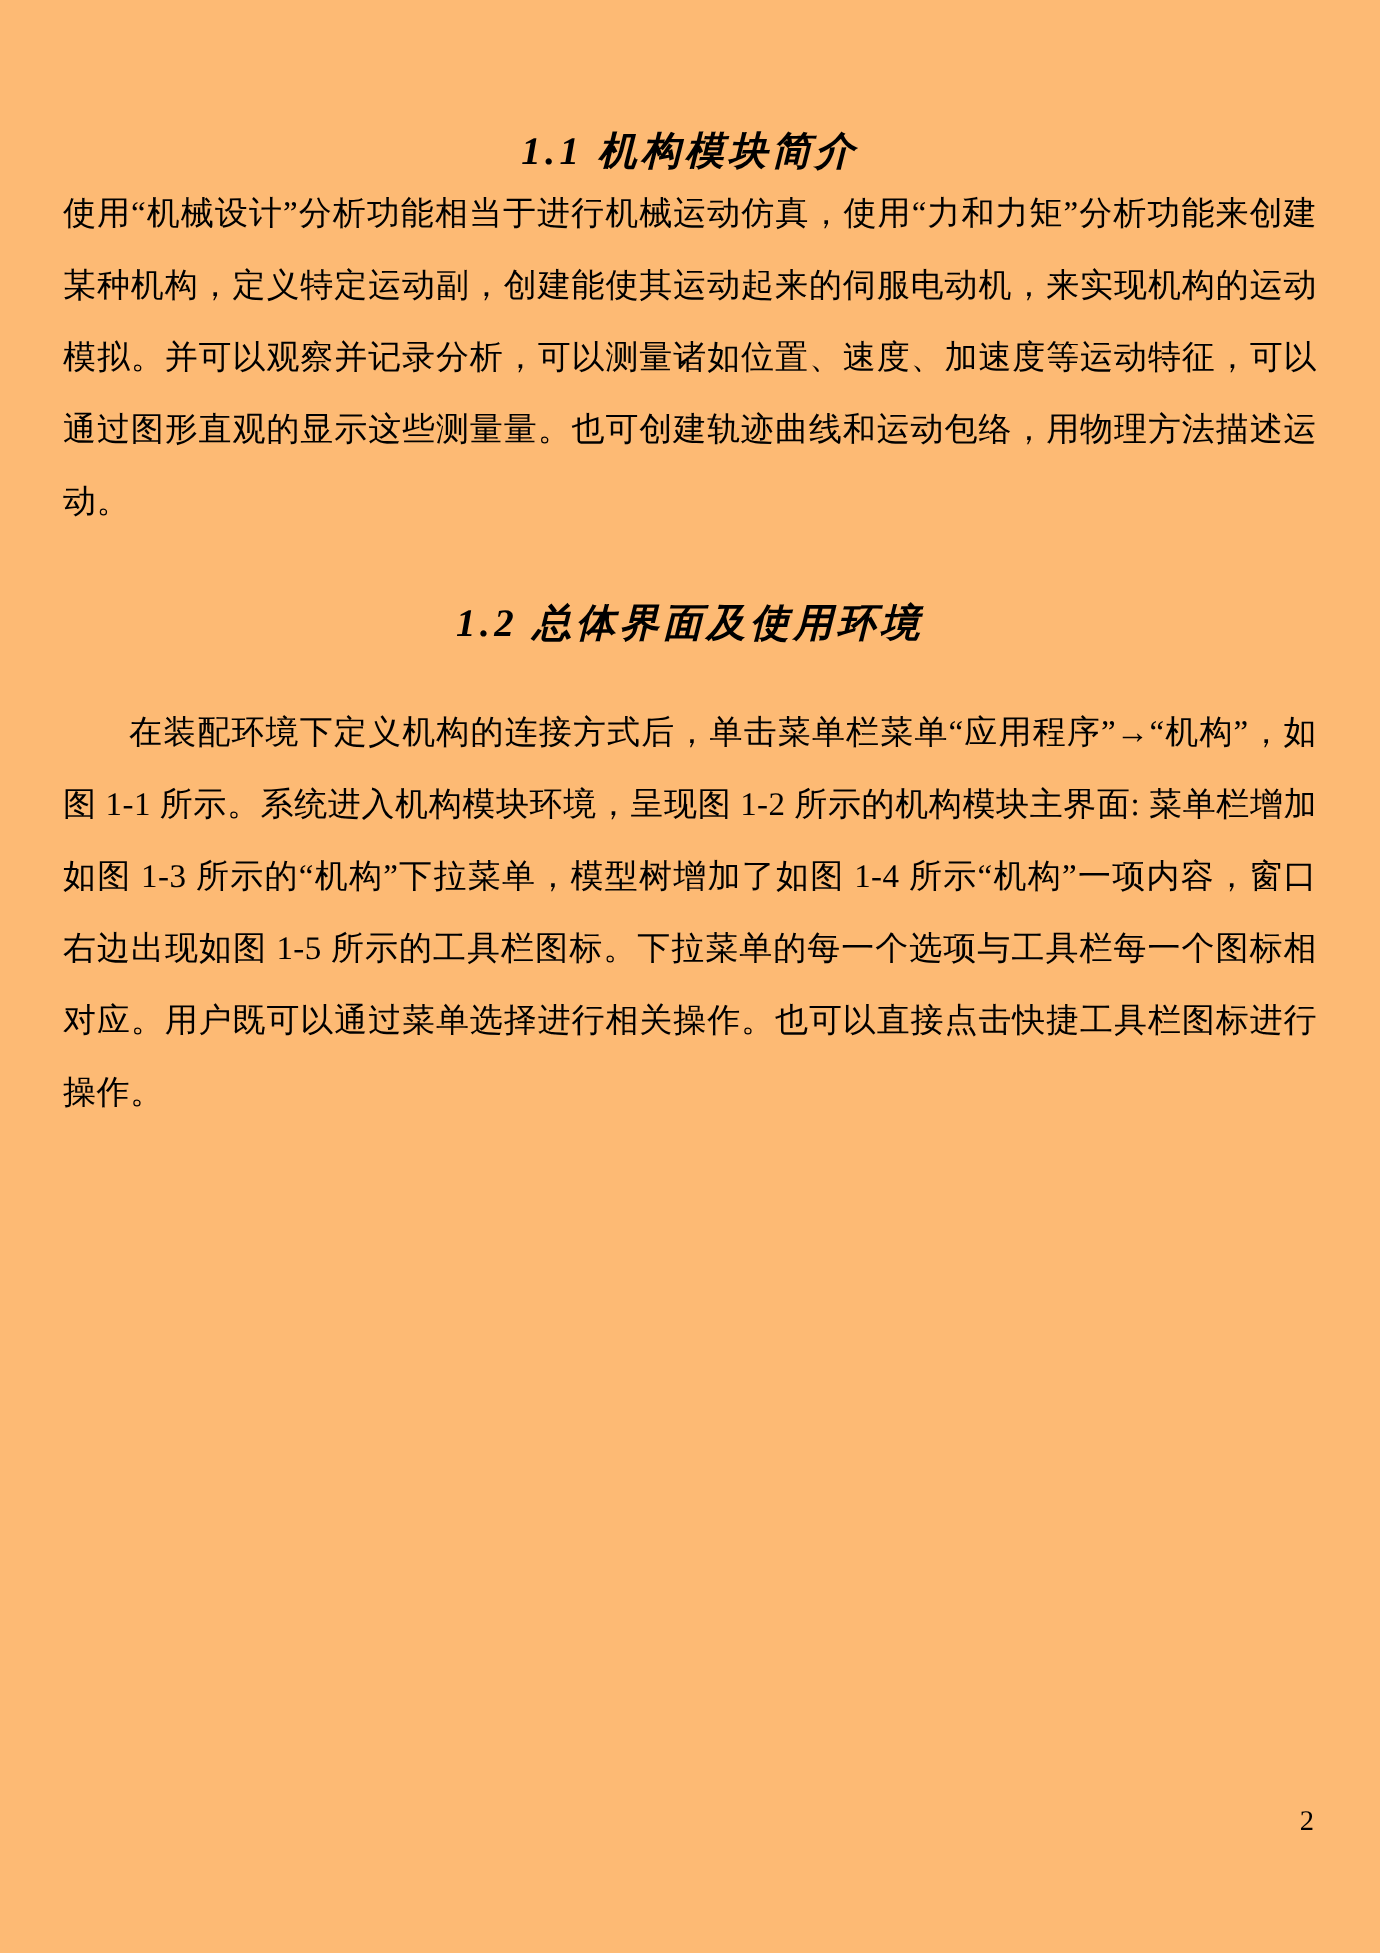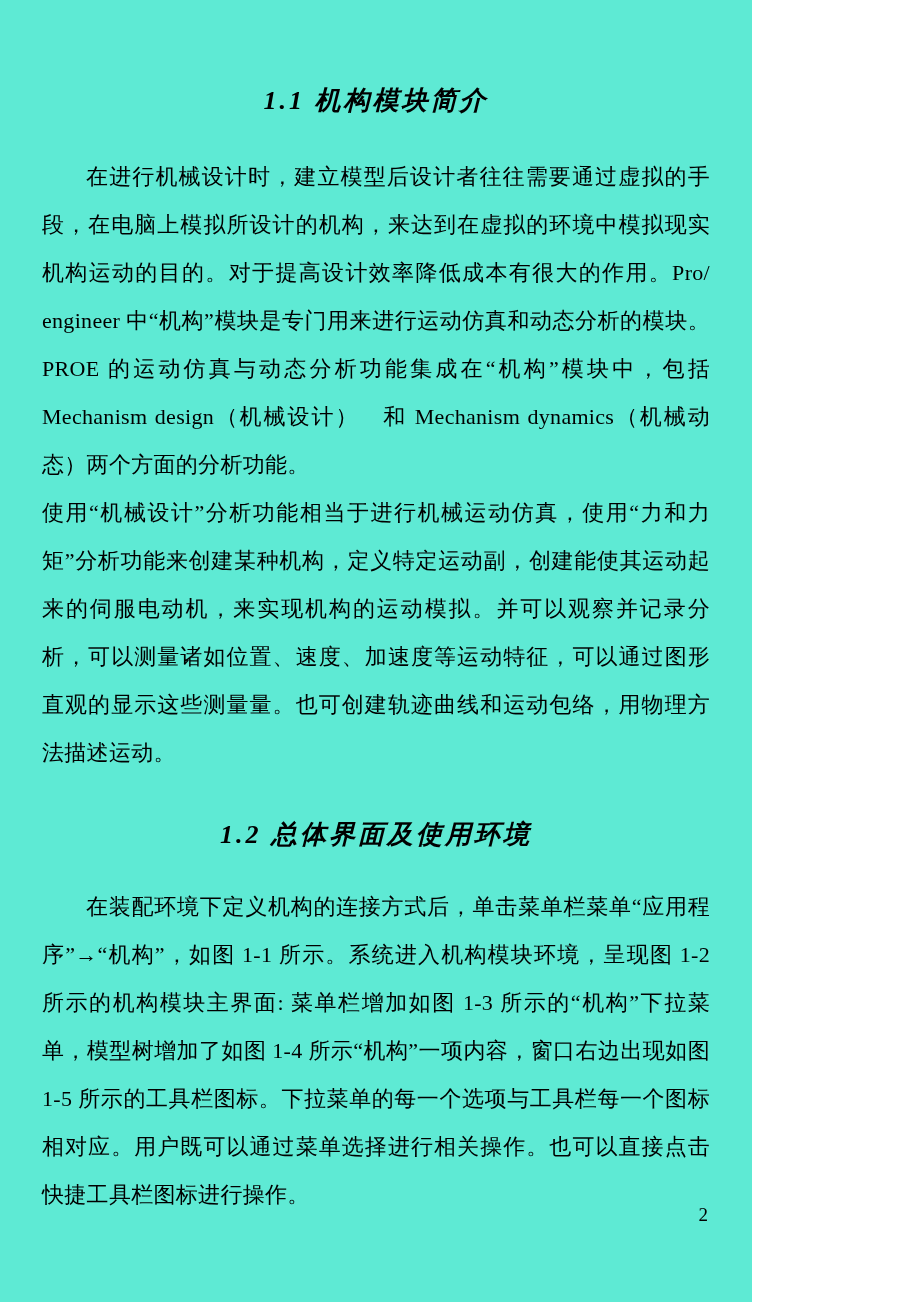--- a/index.html
+++ b/index.html
@@ -2,23 +2,23 @@
 <html><head>
 <meta charset="utf-8">
 <style>
   html, body {
     margin: 0;
     padding: 0;
     background: #ffffff;
   }
   .page {
     position: relative;
-    width: 752px;
+    width: 920px;
     height: 1302px;
-    background: #5eead4;
+    background: #fdba74;
     color: #000000;
     font-family: "Liberation Serif", "DejaVu Serif", serif;
     overflow: hidden;
     box-sizing: border-box;
   }
   .content {
     position: absolute;
     left: 42px;
     right: 42px;
     top: 0;
@@ -66,21 +66,20 @@
   }
 </style>
 </head>
 <body>
 
 <div class="page">
   <div class="content">
 
     <h2 class="section-heading first">1.1 机构模块简介</h2>
 
-    <p class="para indent after-heading-1">在进行机械设计时，建立模型后设计者往往需要通过虚拟的手段，在电脑上模拟所设计的机构，来达到在虚拟的环境中模拟现实机构运动的目的。对于提高设计效率降低成本有很大的作用。Pro/ engineer 中“机构”模块是专门用来进行运动仿真和动态分析的模块。PROE 的运动仿真与动态分析功能集成在“机构”模块中，包括 Mechanism design（机械设计）　和 Mechanism dynamics（机械动态）两个方面的分析功能。</p>
 
     <p class="para">使用“机械设计”分析功能相当于进行机械运动仿真，使用“力和力矩”分析功能来创建某种机构，定义特定运动副，创建能使其运动起来的伺服电动机，来实现机构的运动模拟。并可以观察并记录分析，可以测量诸如位置、速度、加速度等运动特征，可以通过图形直观的显示这些测量量。也可创建轨迹曲线和运动包络，用物理方法描述运动。</p>
 
 
     <h2 class="section-heading second">1.2 总体界面及使用环境</h2>
 
     <p class="para indent after-heading-2">在装配环境下定义机构的连接方式后，单击菜单栏菜单“应用程序”→“机构”，如图 1-1 所示。系统进入机构模块环境，呈现图 1-2 所示的机构模块主界面: 菜单栏增加如图 1-3 所示的“机构”下拉菜单，模型树增加了如图 1-4 所示“机构”一项内容，窗口右边出现如图 1-5 所示的工具栏图标。下拉菜单的每一个选项与工具栏每一个图标相对应。用户既可以通过菜单选择进行相关操作。也可以直接点击快捷工具栏图标进行操作。</p>
 
   </div>
 

